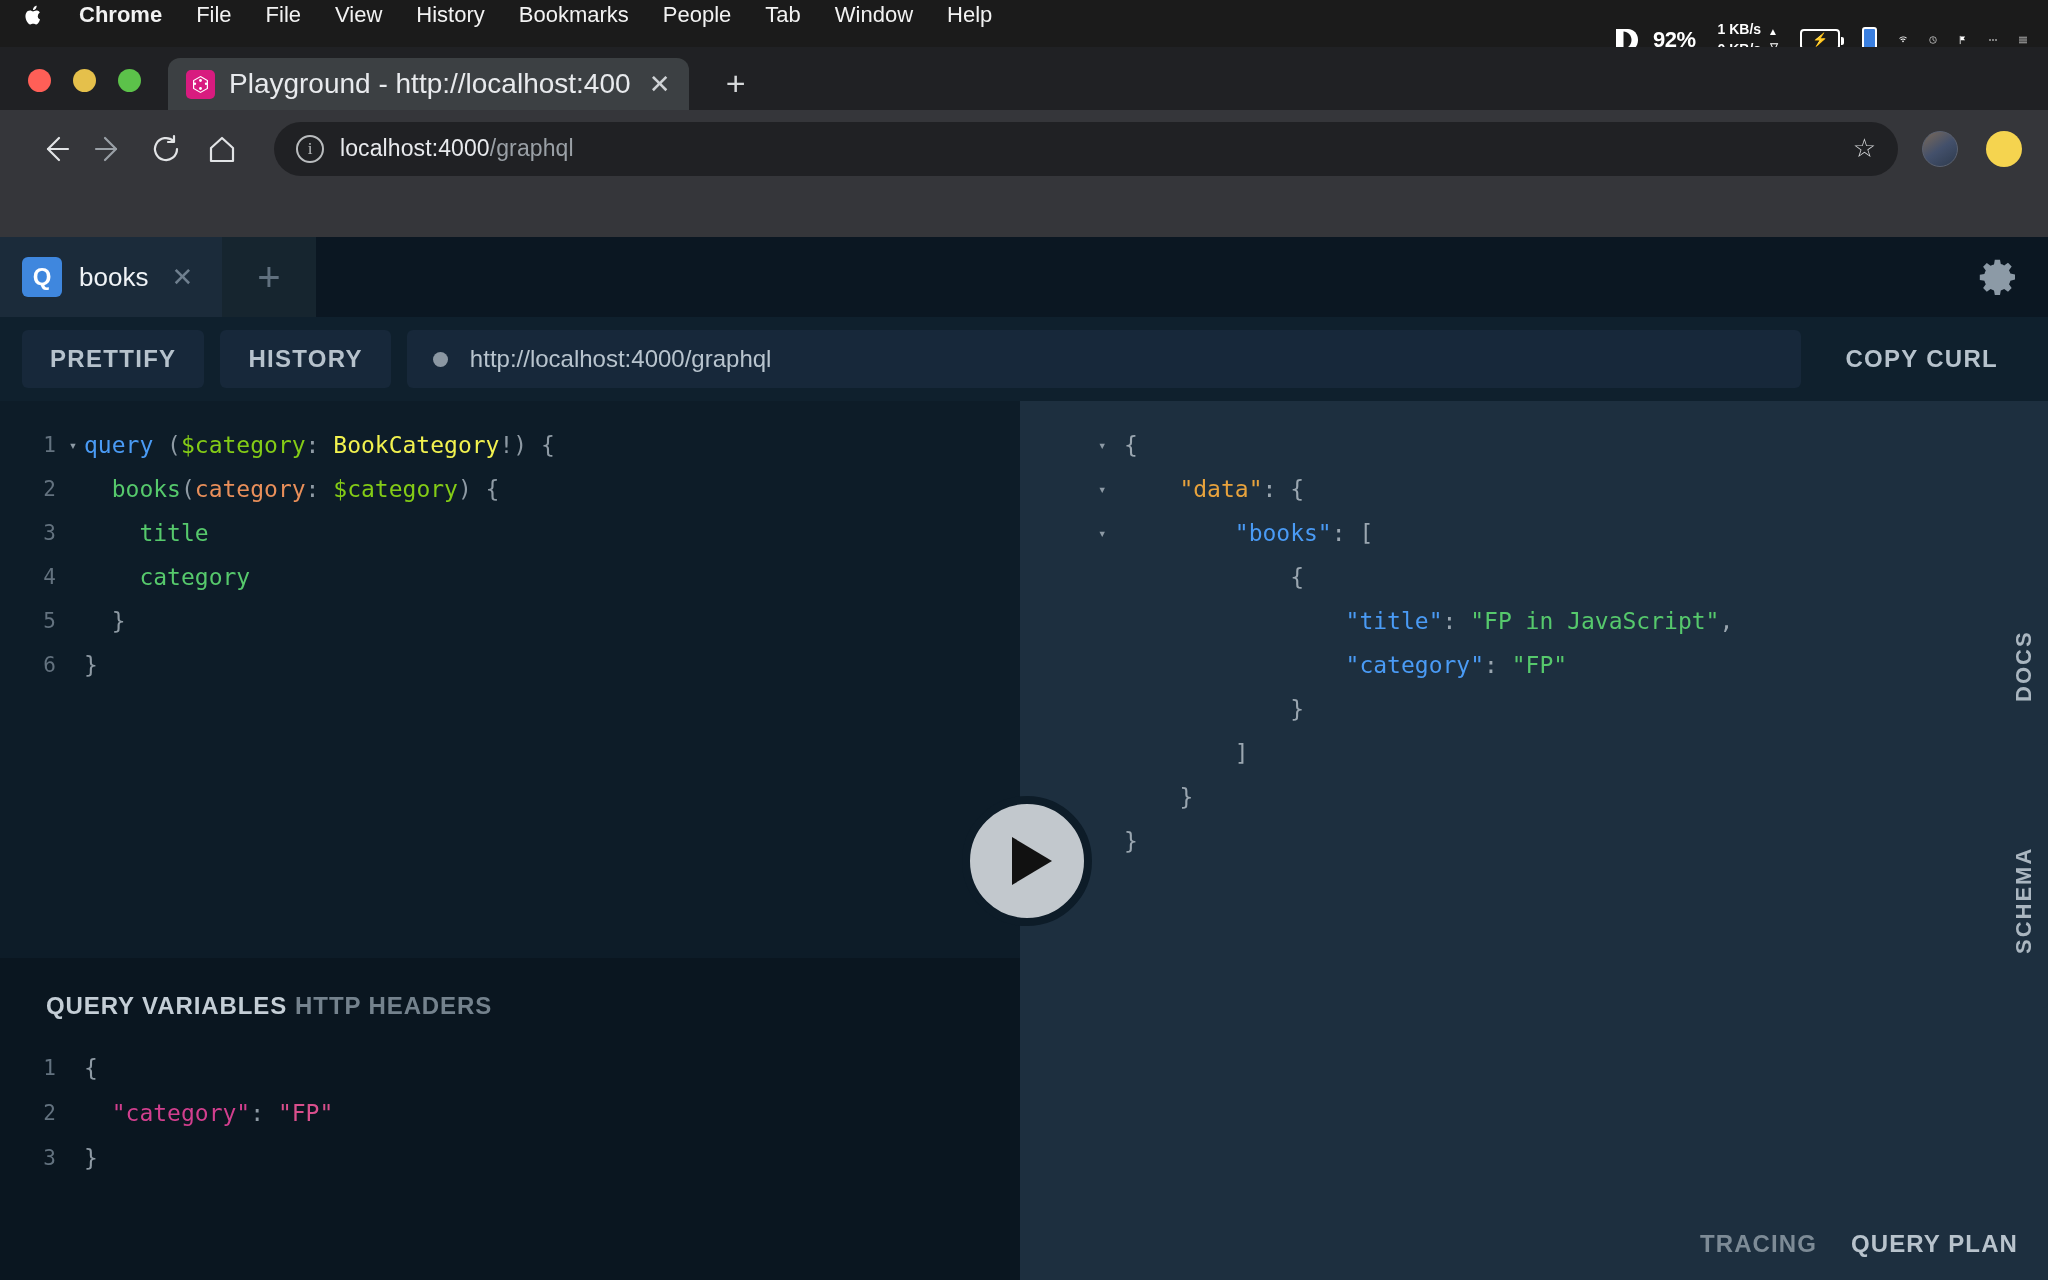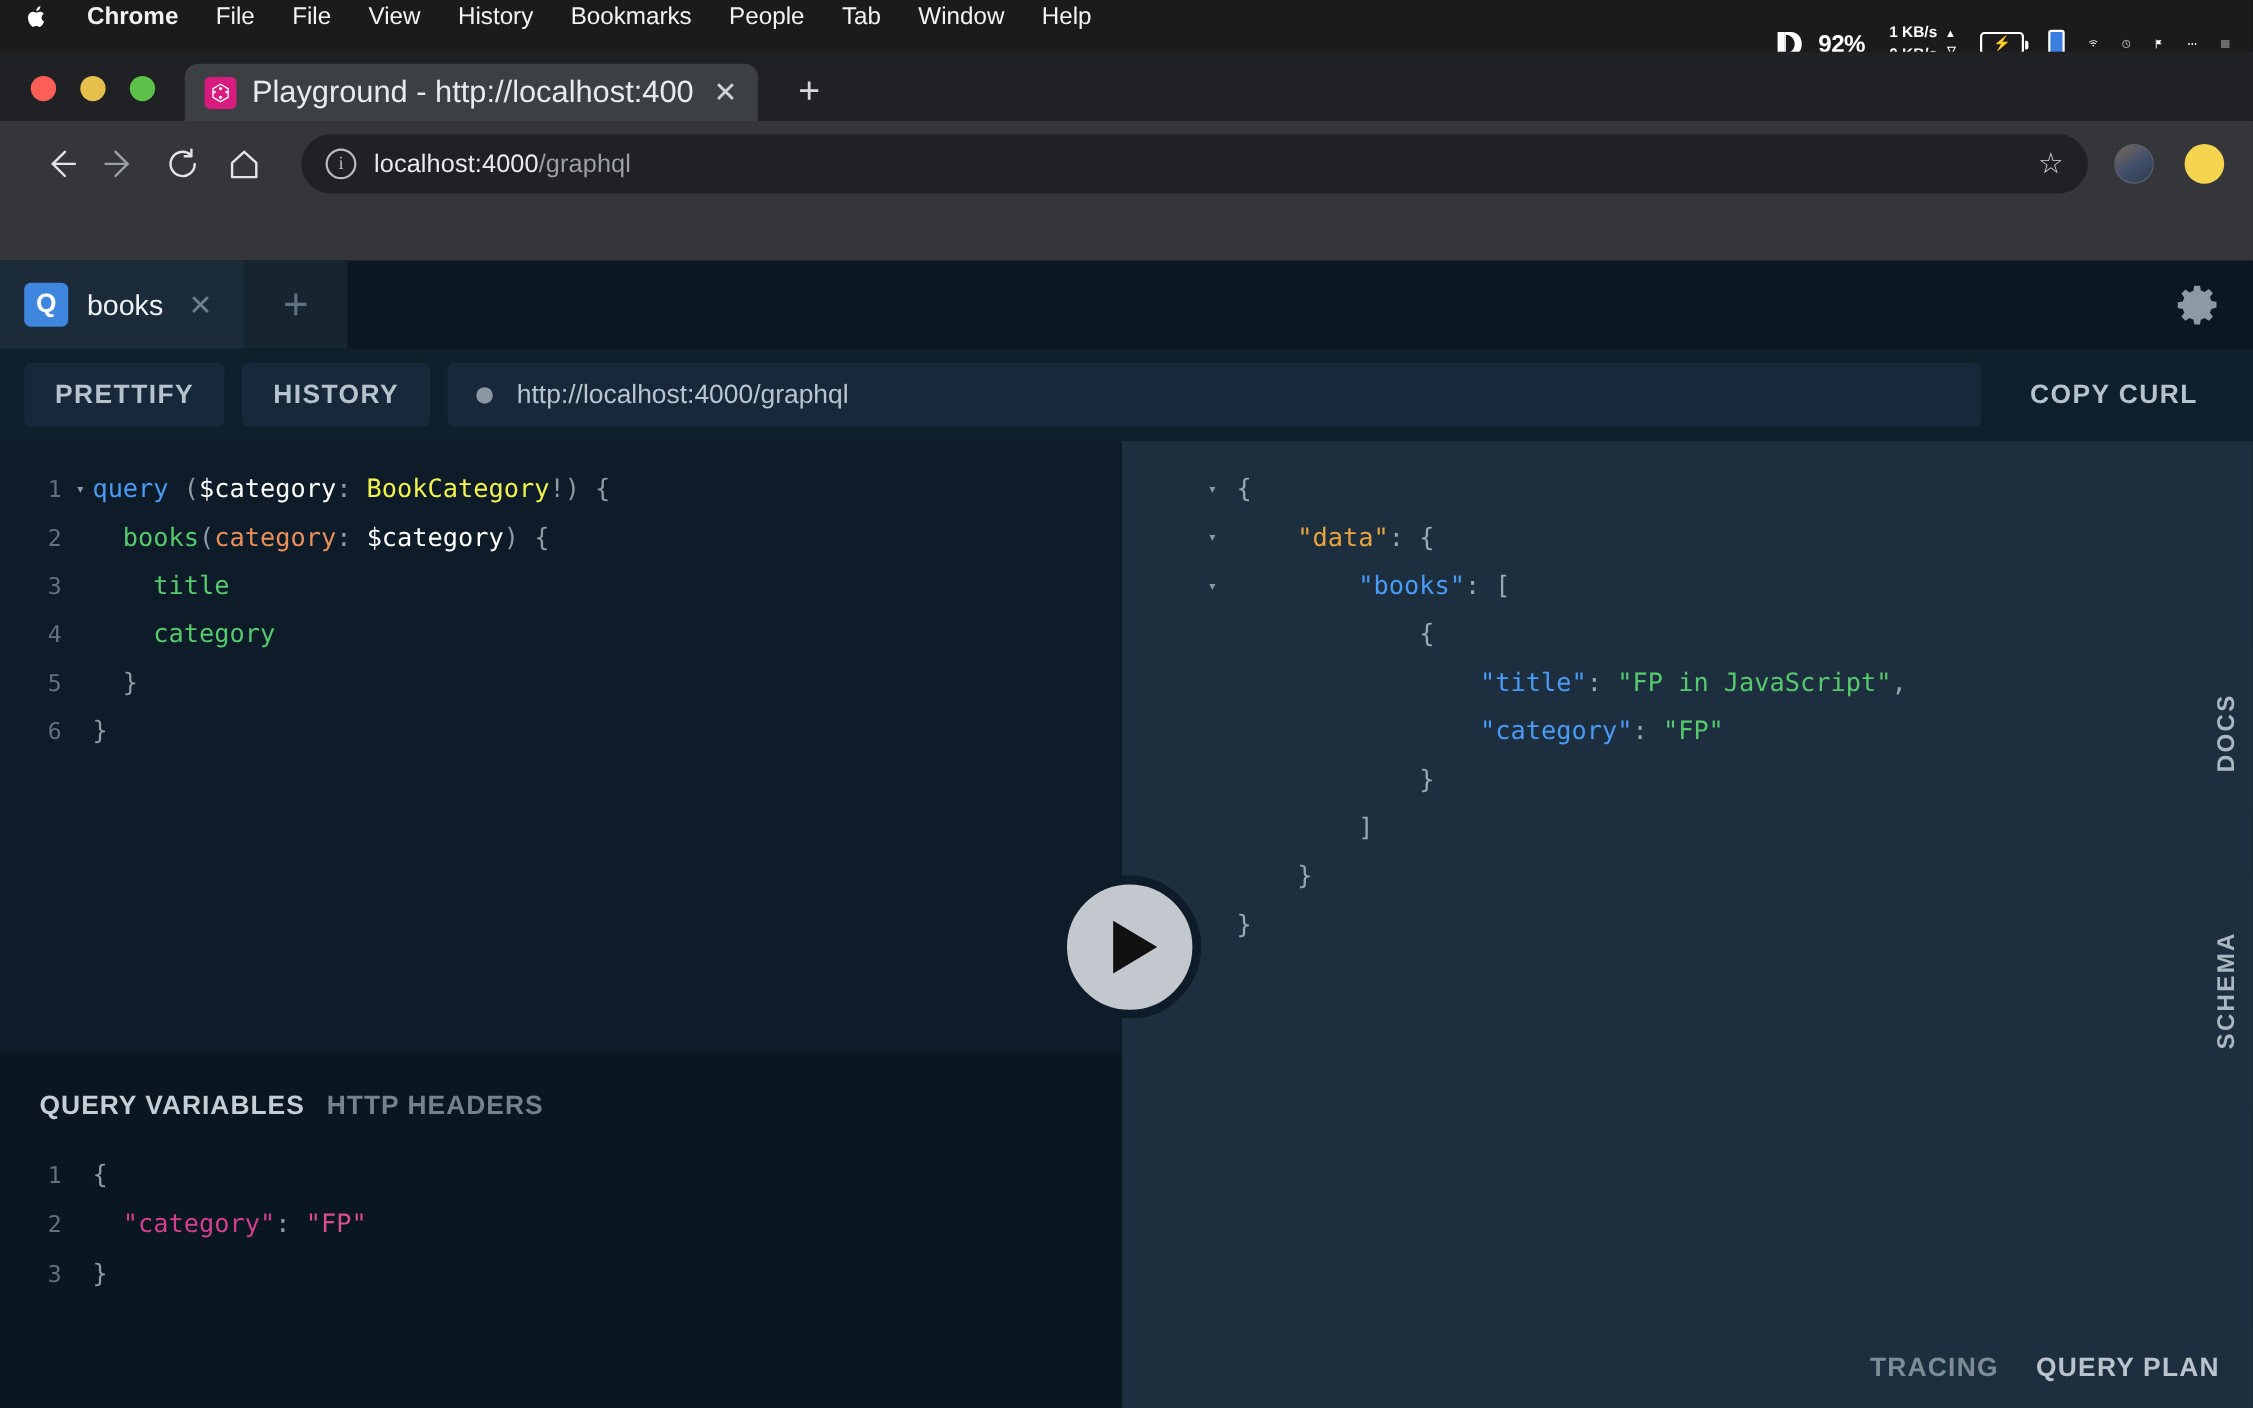--- a/index.html
+++ b/index.html
@@ -172,31 +172,31 @@
   }
   .code-line { display:flex; align-items:flex-start; white-space:pre; }
   .ln {
     width:62px; text-align:right; color:#63727f; font-size:21px;
     flex:0 0 auto; padding-right:6px;
   }
   .fold {
     width:22px; color:#8d9aa5; font-size:14px; flex:0 0 auto; text-align:center;
   }
   .tok-kw { color:#4a9bf5; }
-  .tok-var { color:#ffffff; }
+  .tok-var { color:#84cc16; }
   .tok-type { color:#f2f24f; }
   .tok-punc { color:#8e9aa4; }
   .tok-field { color:#56c96c; }
   .tok-arg { color:#e98f5a; }
   .tok-str { color:#d94f8c; }
   .tok-key { color:#d23f8e; }
 
   .vars-panel { background:#0a1620; height:322px; display:flex; flex-direction:column; }
   .vars-tabs {
-    display:flex; align-items:center; gap:20px; padding:34px 46px 0 36px;
+    display:flex; align-items:center; gap:8px; padding:34px 46px 0 46px;
   }
   .vars-tab {
     font-size:24px; letter-spacing:0.9px; font-weight:600; color:#c4ced6;
   }
   .vars-tab.inactive { color:#74828d; }
   .vars-editor {
     padding:26px 0 0 0; font-family:"DejaVu Sans Mono", monospace;
     font-size:23px; line-height:45px;
   }
   .vars-editor .ln { color:#63727f; width:62px; }

